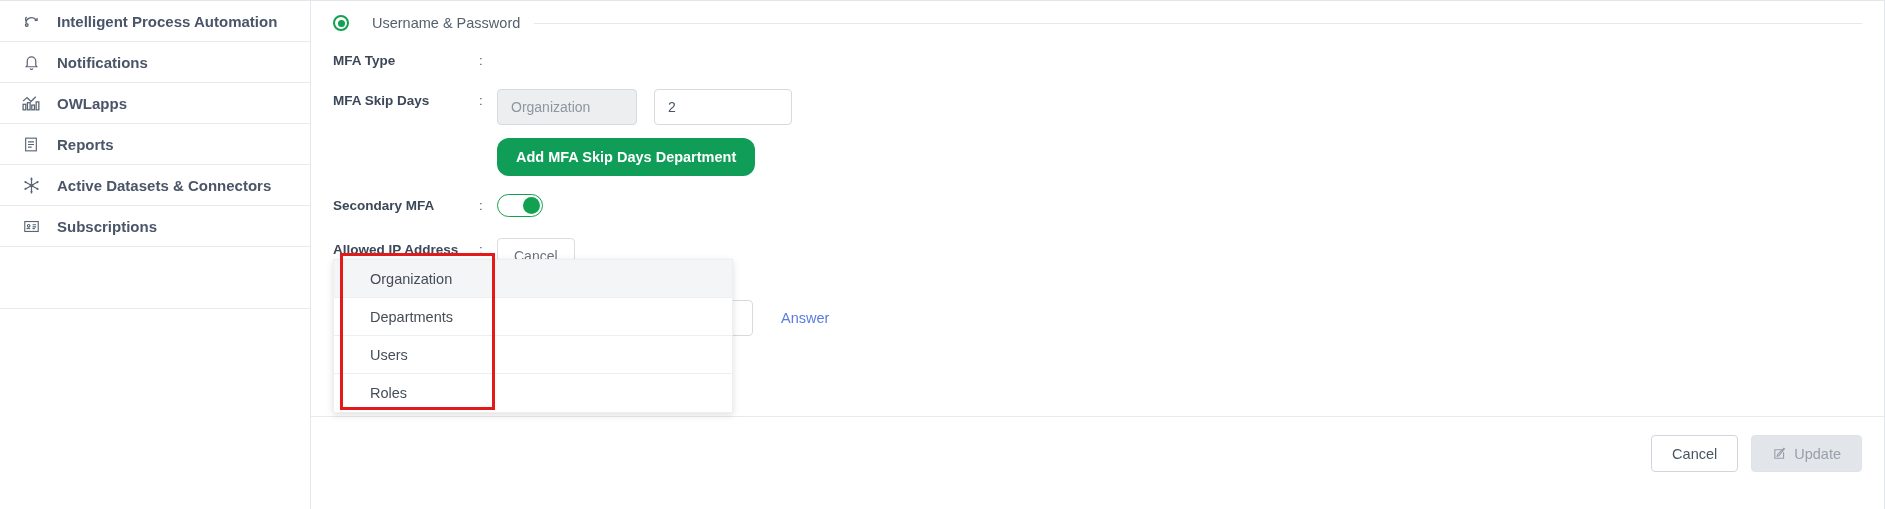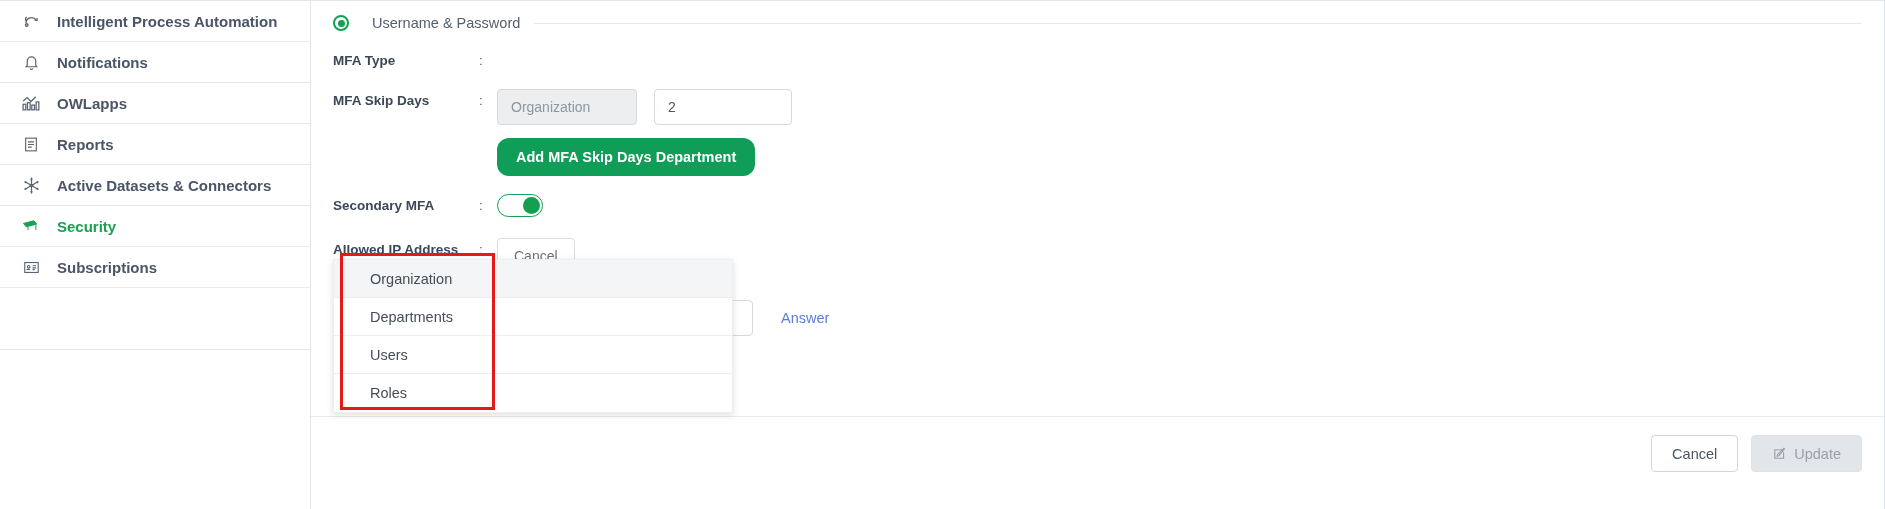--- a/index.html
+++ b/index.html
@@ -380,30 +380,20 @@
           <circle cx="12" cy="20" r="1.3" fill="#5a6573" stroke="none"></circle>
           <circle cx="4.6" cy="7.8" r="1.3" fill="#5a6573" stroke="none"></circle>
           <circle cx="19.4" cy="16.2" r="1.3" fill="#5a6573" stroke="none"></circle>
           <circle cx="4.6" cy="16.2" r="1.3" fill="#5a6573" stroke="none"></circle>
           <circle cx="19.4" cy="7.8" r="1.3" fill="#5a6573" stroke="none"></circle>
         </svg>
       </span>
       <span class="nav-label">Active Datasets &amp; Connectors</span>
     </div>
 
-    <div class="nav-item active">
-      <span class="nav-icon">
-        <svg width="20" height="18" viewBox="0 0 24 24" fill="#1a9f54" stroke="#1a9f54" stroke-width="1.3">
-          <path d="M2 8.5l14-3.5 3.5 4.5-14 3.5z"></path>
-          <path d="M8 13v4.5" fill="none"></path>
-          <path d="M18.5 10.5v7" fill="none"></path>
-        </svg>
-      </span>
-      <span class="nav-label">Security</span>
-    </div>
 
     <div class="nav-item">
       <span class="nav-icon">
         <svg width="19" height="17" viewBox="0 0 24 24" fill="none" stroke="#5a6573" stroke-width="1.6">
           <rect x="2.5" y="5" width="19" height="14"></rect>
           <circle cx="8" cy="11" r="1.8"></circle>
             <path d="M5.2 15.6c.6-1.5 4-1.5 4.6 0"></path>
           <path d="M13.5 9.5h5M13.5 12.5h5M13.5 15h3.2"></path>
         </svg>
       </span>

